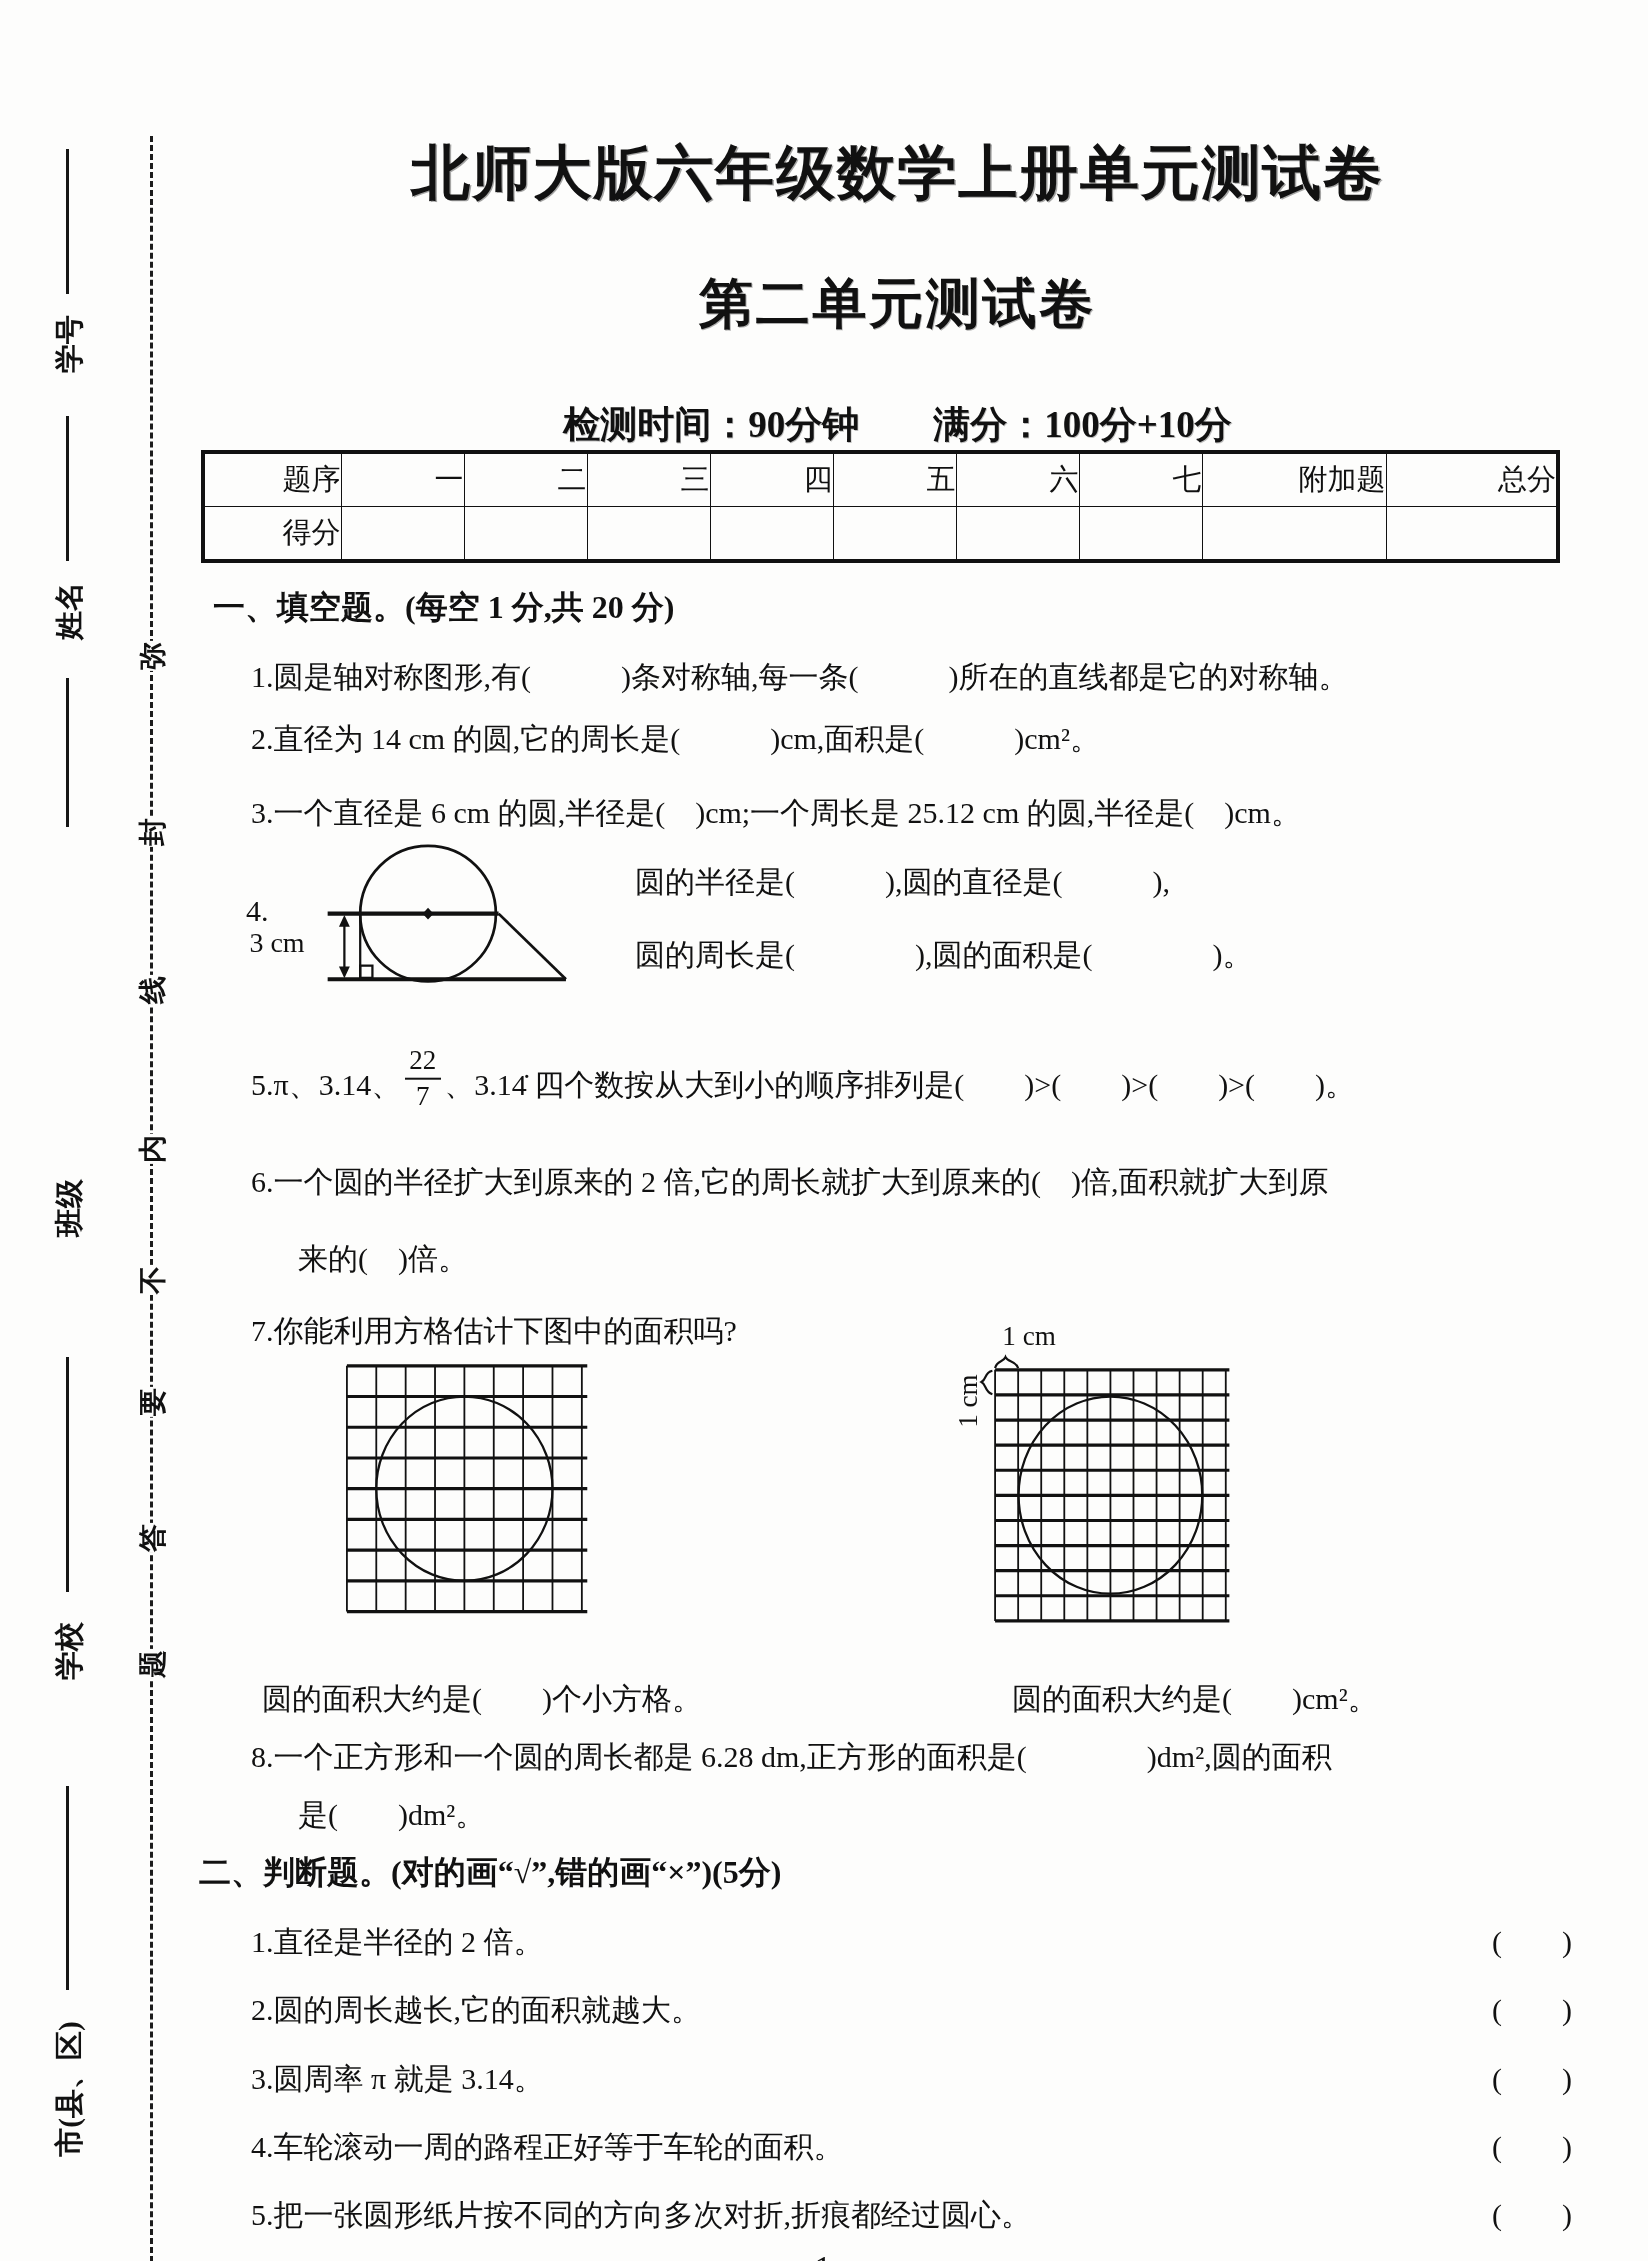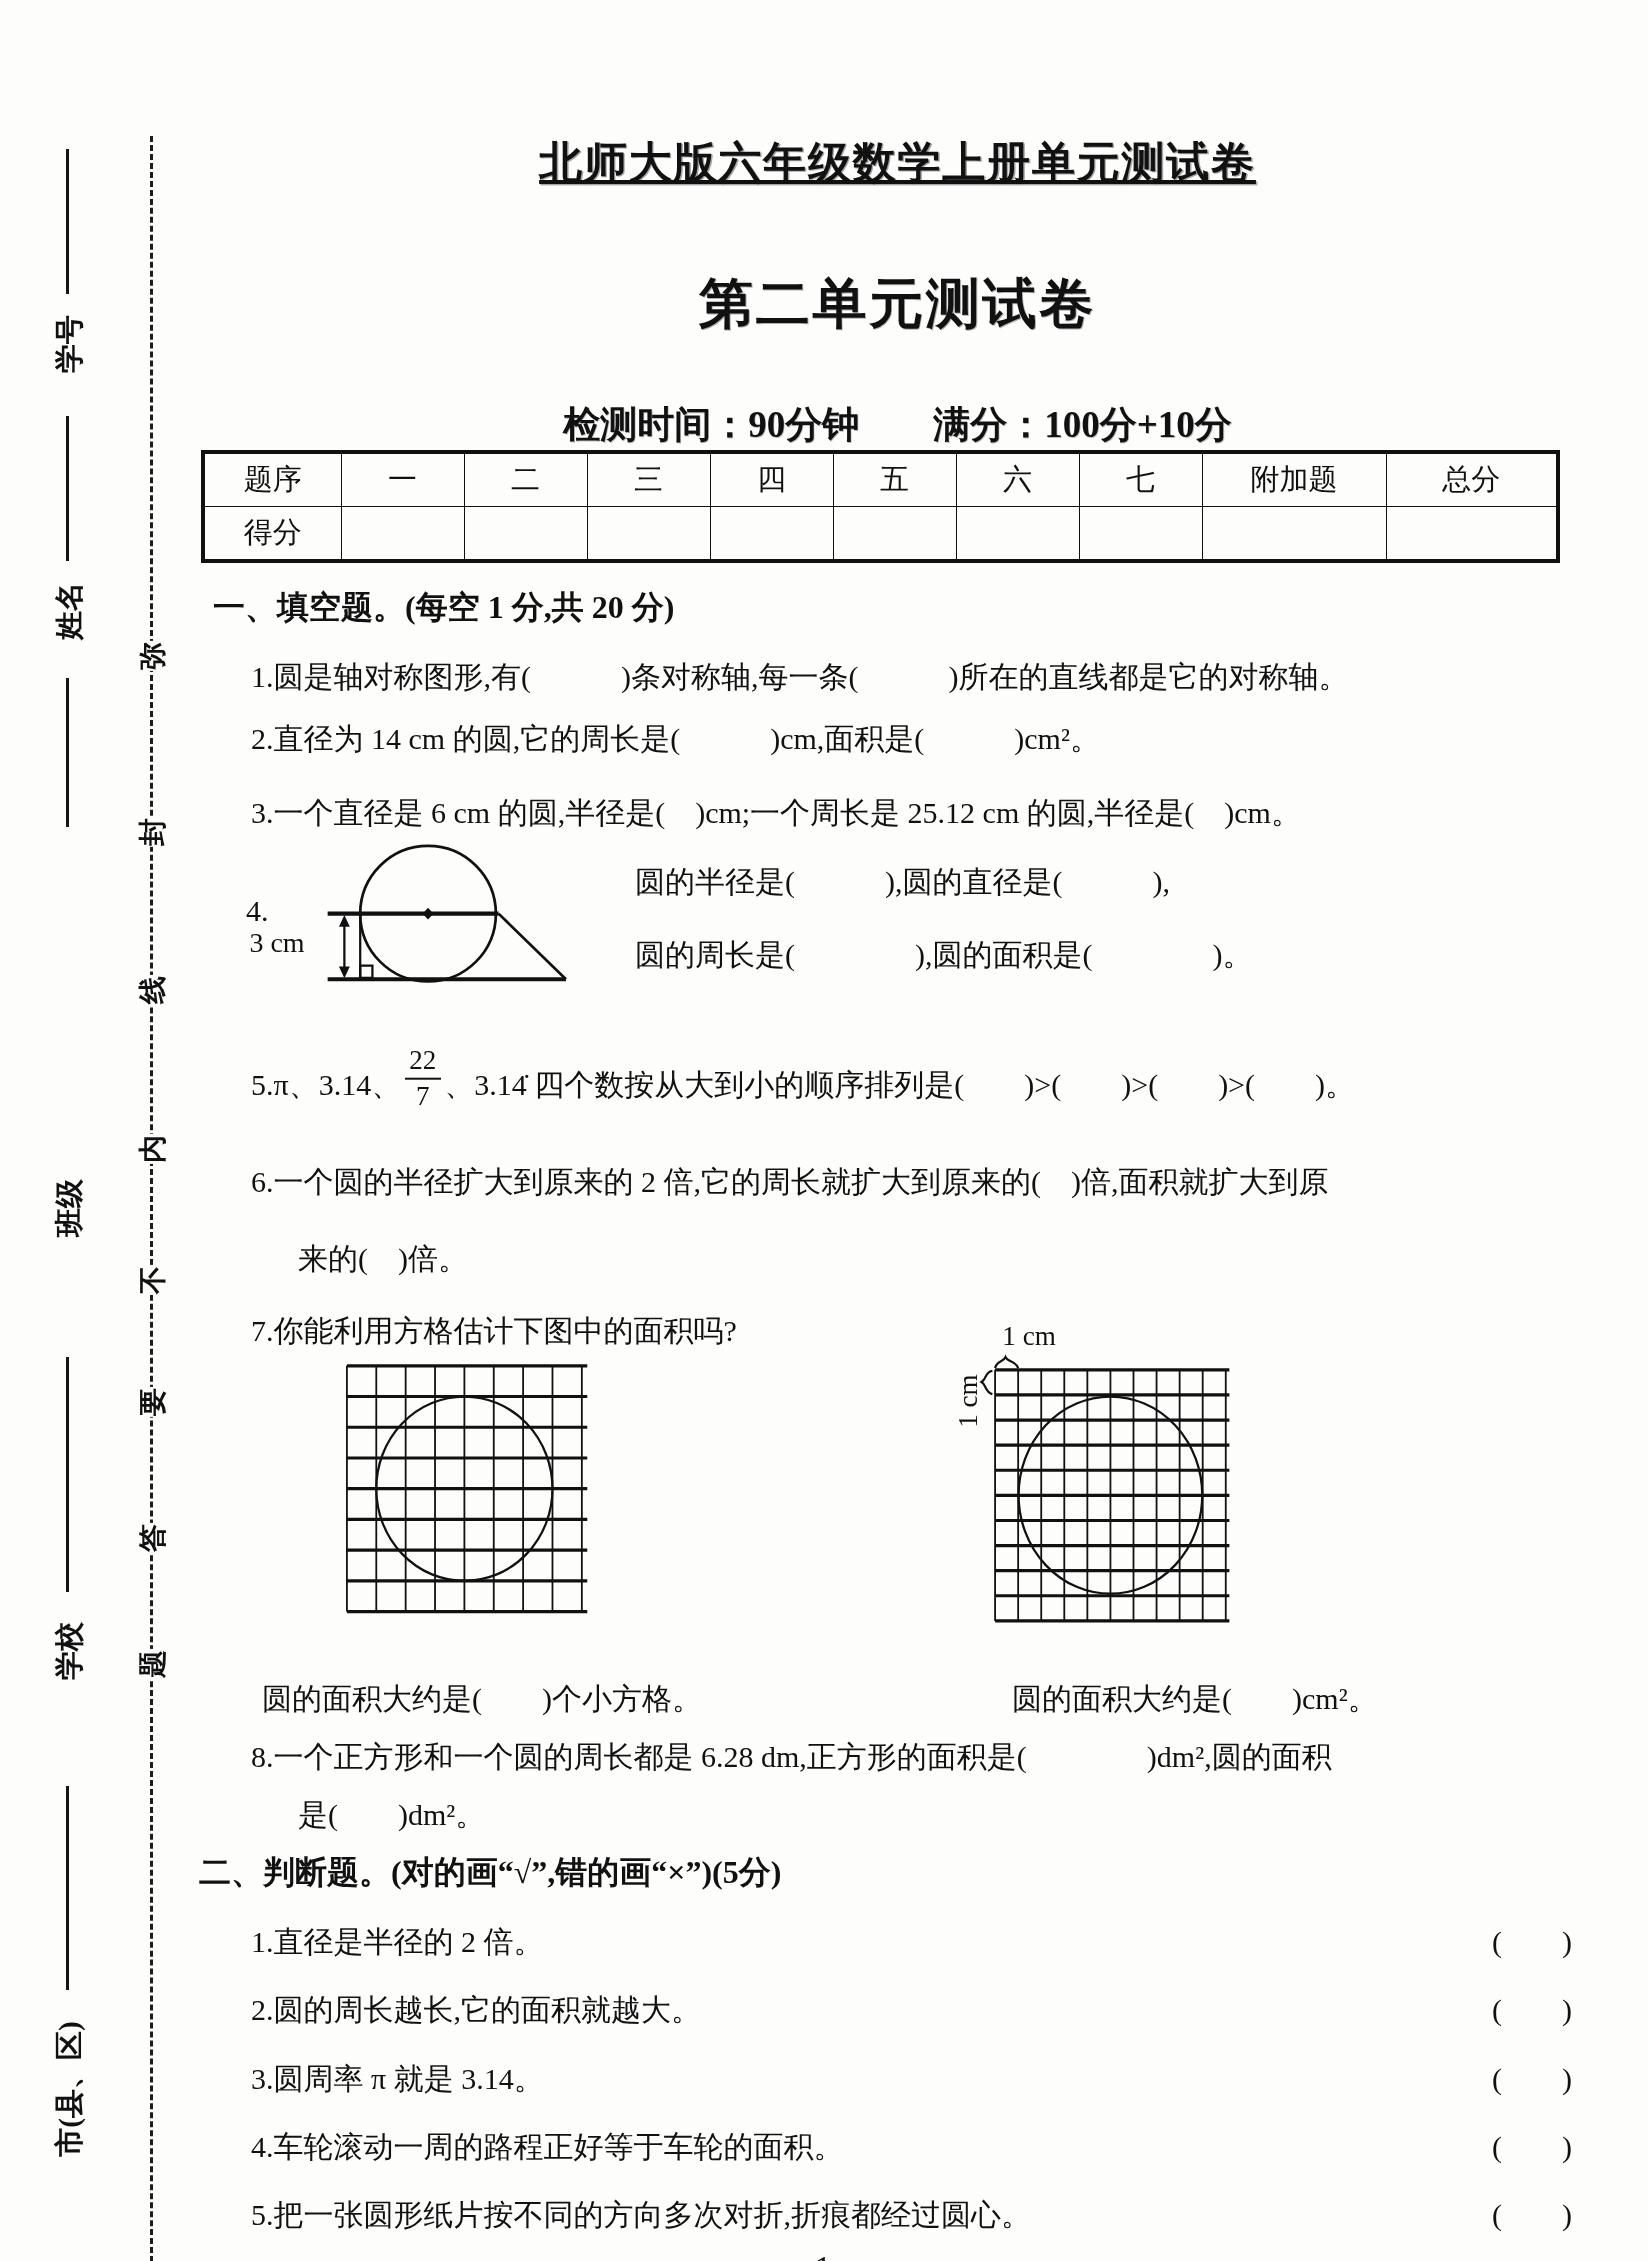--- a/index.html
+++ b/index.html
@@ -28,26 +28,25 @@
   }
   .margin-label{
     position:absolute;
     font-size:29px;font-weight:bold;line-height:1;
     transform:translate(-50%,-50%) rotate(-90deg);
     white-space:nowrap;
   }
   
   .title{
     position:absolute;left:199px;top:134px;width:1397px;
-    text-align:center;font-size:43px;font-weight:900;
+    text-align:center;font-size:59px;font-weight:900;
     font-family:"Liberation Sans","DejaVu Sans",sans-serif;
     letter-spacing:1.8px;
     text-shadow:1.4px 1.4px 0 rgba(0,0,0,.35);
     white-space:nowrap;
-    text-decoration:underline;
   }
   .subtitle{
     position:absolute;left:199px;top:268px;width:1397px;
     text-align:center;font-size:54px;font-weight:900;
     font-family:"Liberation Sans","DejaVu Sans",sans-serif;
     letter-spacing:2.7px;
     text-shadow:0.9px 0.9px 0 rgba(0,0,0,.3);
     white-space:nowrap;
   }
   .meta{
@@ -57,21 +56,21 @@
     white-space:nowrap;
   }
   
   table.score{
     position:absolute;left:201px;top:450px;
     border-collapse:collapse;table-layout:fixed;
     font-size:29px;
   }
   table.score td{
     border:1.4px solid #111;
-    height:52px;text-align:center;vertical-align:middle;
+    height:52px;text-align:right;vertical-align:middle;
     padding:0;overflow:hidden;
   }
   table.score{border:4.1px solid #111;}
   
   .txt{
     position:absolute;font-size:30px;line-height:1.25;white-space:nowrap;
   }
   .sec-head{font-weight:bold;font-size:32px;}
   .j-ans{position:absolute;left:1492px;top:0;}
   .frac{

